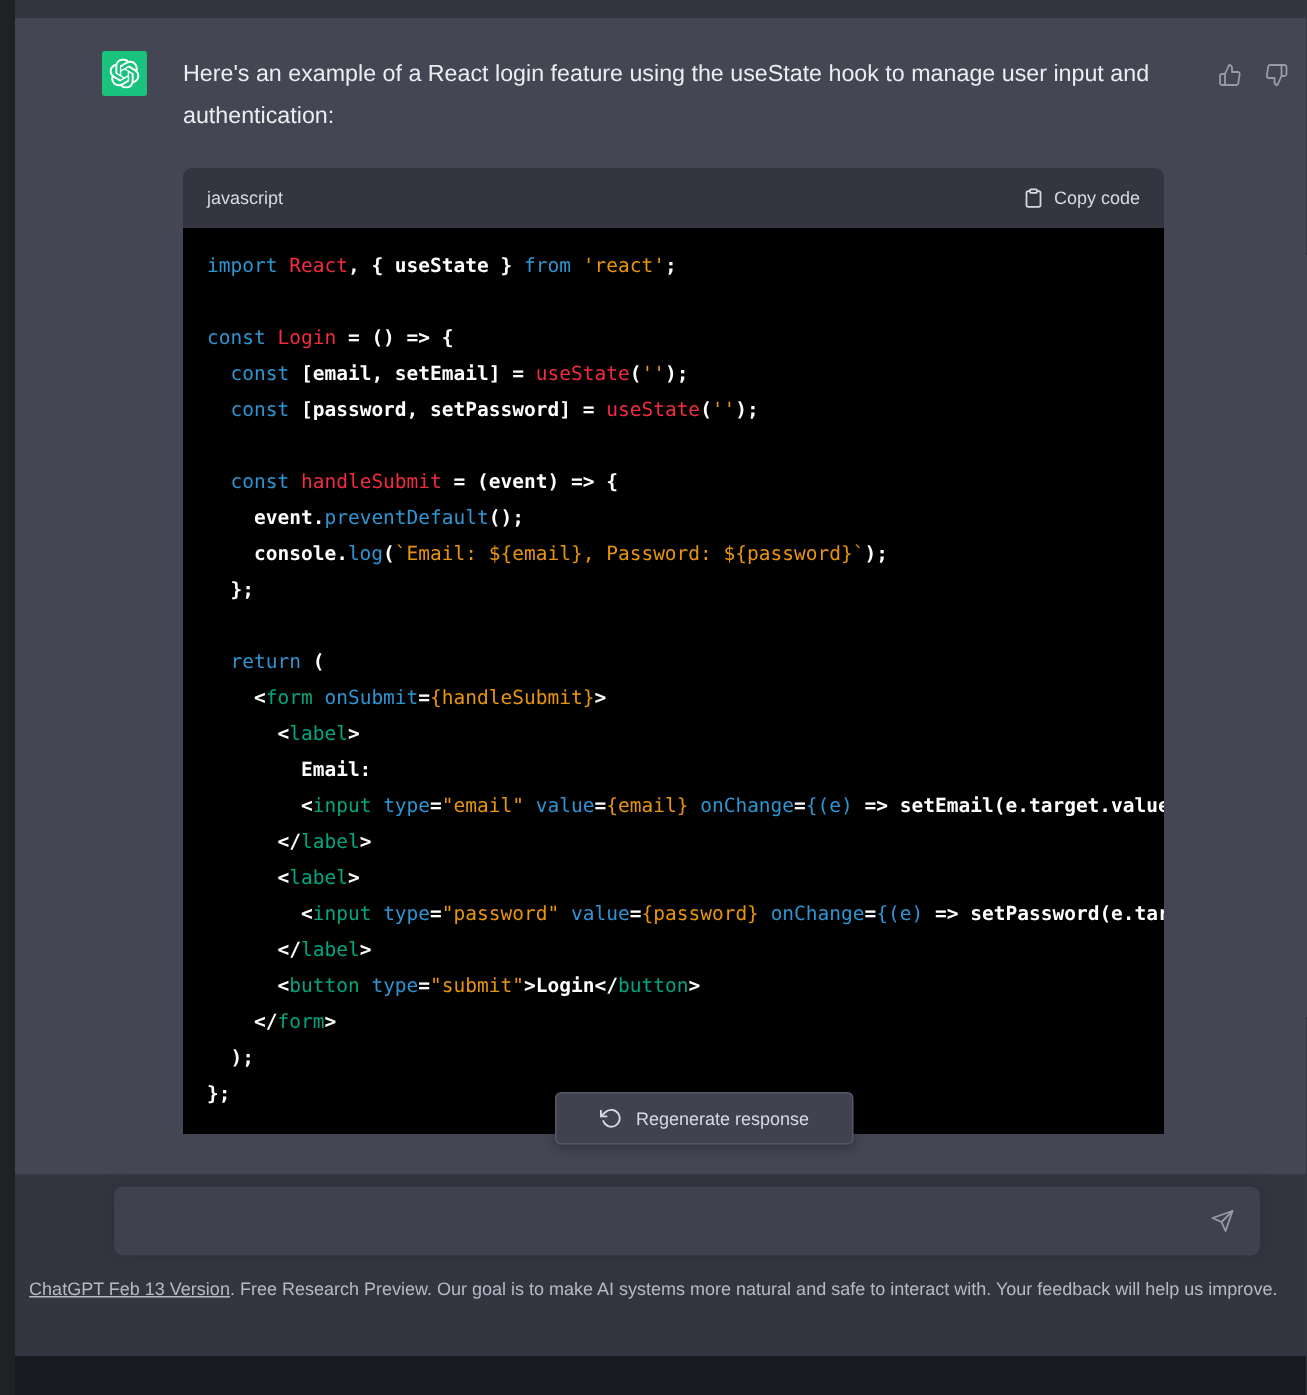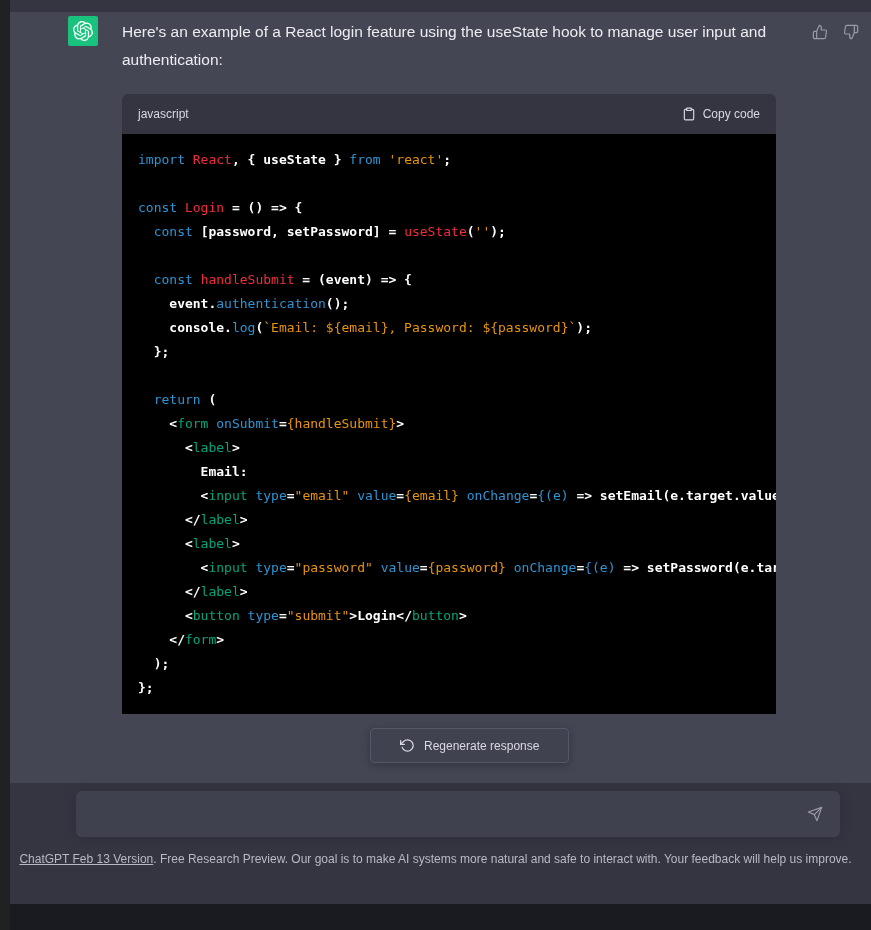--- a/index.html
+++ b/index.html
@@ -23,21 +23,21 @@
 
   
   .assistant {
     position: absolute; top: 12px; left: 0;
     width: 100%; height: 771px;
     background: var(--ui-assistant_bg, #444654);
     overflow: hidden;
   }
   .msg-row {
     display: flex; align-items: flex-start;
-    padding: 4px 20px 0 68px;
+    padding: 22px 20px 0 68px;
     gap: 24px;
   }
   .avatar {
     flex: 0 0 30px;
     width: 30px; height: 30px;
     background: var(--ui-avatar, #19c37d);
     border-radius: 2px;
     display: flex; align-items: center; justify-content: center;
   }
   .msg-content { width: 654px; flex: 0 0 654px; }
@@ -177,24 +177,25 @@
                   <rect x="8" y="2" width="8" height="4" rx="1" ry="1"></rect>
                 </svg>
               </span>
               <span>Copy code</span>
             </button>
           </div>
           <div class="code-body">
               <div class="code-line"><span class="tk-kw">import </span><span class="tk-fn">React</span><span class="tk-pl">, { useState } </span><span class="tk-kw">from </span><span class="tk-str">'react'</span><span class="tk-pl">;</span></div>
               <div class="code-line">&nbsp;</div>
               <div class="code-line"><span class="tk-kw">const </span><span class="tk-fn">Login</span><span class="tk-pl"> = () =&gt; {</span></div>
+              <div class="code-line"><span class="tk-pl">  </span><span class="tk-kw">const </span><span class="tk-pl">[email, setEmail] = </span><span class="tk-fn">useState</span><span class="tk-pl">(</span><span class="tk-str">''</span><span class="tk-pl">);</span></div>
               <div class="code-line"><span class="tk-pl">  </span><span class="tk-kw">const </span><span class="tk-pl">[password, setPassword] = </span><span class="tk-fn">useState</span><span class="tk-pl">(</span><span class="tk-str">''</span><span class="tk-pl">);</span></div>
               <div class="code-line">&nbsp;</div>
               <div class="code-line"><span class="tk-pl">  </span><span class="tk-kw">const </span><span class="tk-fn">handleSubmit</span><span class="tk-pl"> = (event) =&gt; {</span></div>
-              <div class="code-line"><span class="tk-pl">    event.</span><span class="tk-kw">authentication</span><span class="tk-pl">();</span></div>
+              <div class="code-line"><span class="tk-pl">    event.</span><span class="tk-kw">preventDefault</span><span class="tk-pl">();</span></div>
               <div class="code-line"><span class="tk-pl">    console.</span><span class="tk-kw">log</span><span class="tk-pl">(</span><span class="tk-str">`Email: ${email}, Password: ${password}`</span><span class="tk-pl">);</span></div>
               <div class="code-line"><span class="tk-pl">  };</span></div>
               <div class="code-line">&nbsp;</div>
               <div class="code-line"><span class="tk-pl">  </span><span class="tk-kw">return</span><span class="tk-pl"> (</span></div>
               <div class="code-line"><span class="tk-pl">    &lt;</span><span class="tk-tag">form</span><span class="tk-pl"> </span><span class="tk-attr">onSubmit</span><span class="tk-pl">=</span><span class="tk-var">{handleSubmit}</span><span class="tk-pl">&gt;</span></div>
               <div class="code-line"><span class="tk-pl">      &lt;</span><span class="tk-tag">label</span><span class="tk-pl">&gt;</span></div>
               <div class="code-line"><span class="tk-pl">        Email:</span></div>
               <div class="code-line"><span class="tk-pl">        &lt;</span><span class="tk-tag">input</span><span class="tk-pl"> </span><span class="tk-attr">type</span><span class="tk-pl">=</span><span class="tk-str">"email"</span><span class="tk-pl"> </span><span class="tk-attr">value</span><span class="tk-pl">=</span><span class="tk-var">{email}</span><span class="tk-pl"> </span><span class="tk-attr">onChange</span><span class="tk-pl">=</span><span class="tk-attr">{(e) </span><span class="tk-pl">=&gt; setEmail(e.target.value)</span></div>
               <div class="code-line"><span class="tk-pl">      &lt;/</span><span class="tk-tag">label</span><span class="tk-pl">&gt;</span></div>
               <div class="code-line"><span class="tk-pl">      &lt;</span><span class="tk-tag">label</span><span class="tk-pl">&gt;</span></div>

